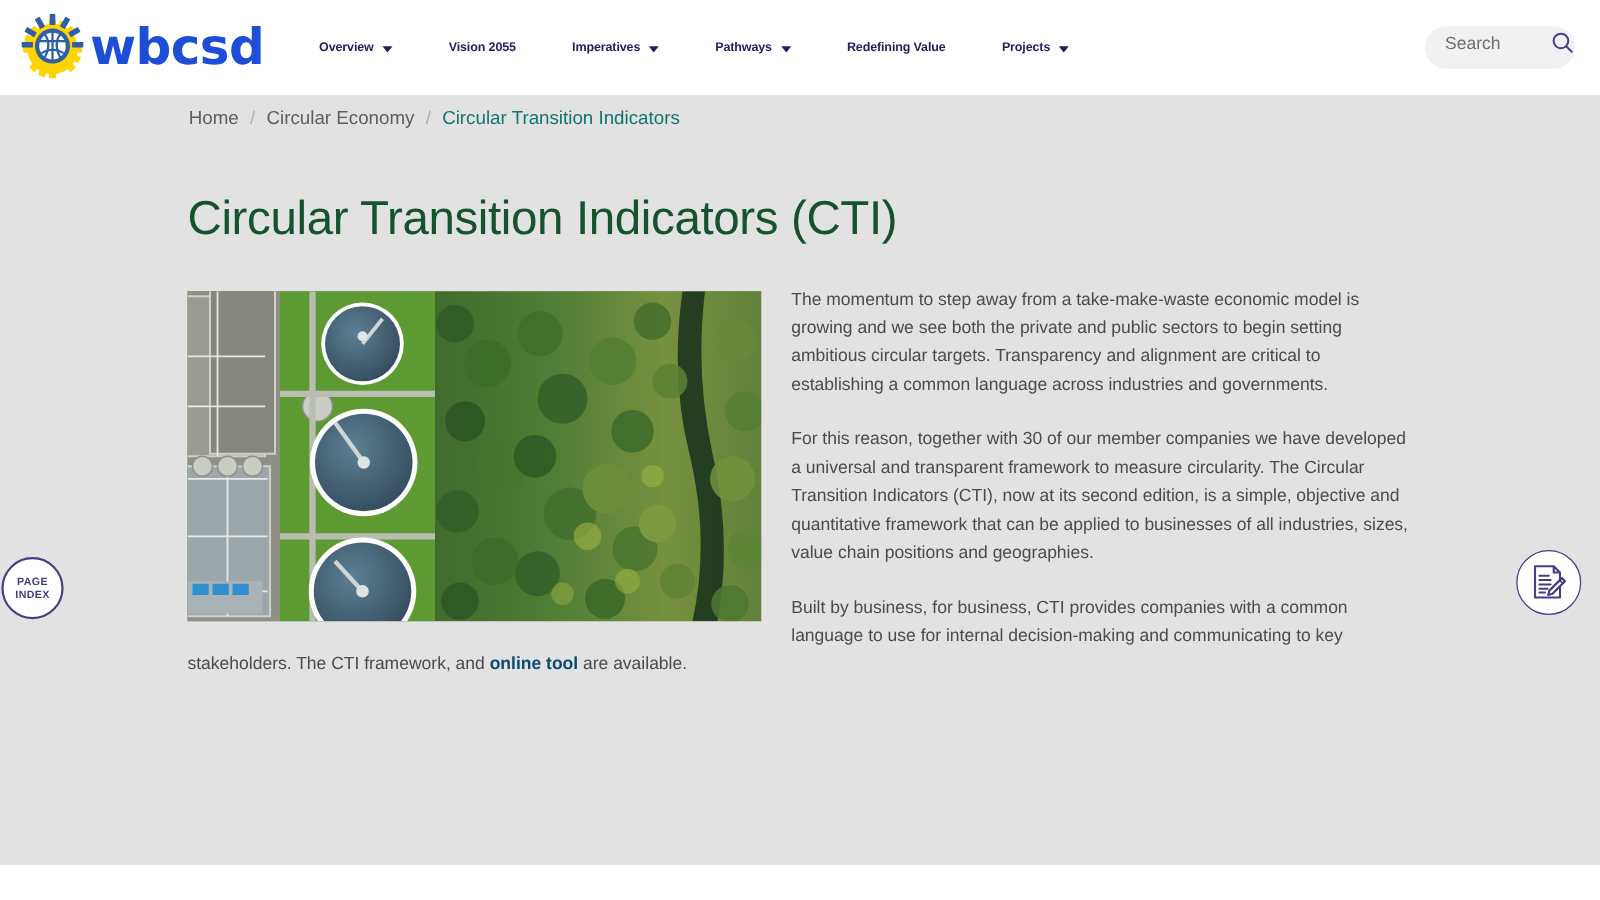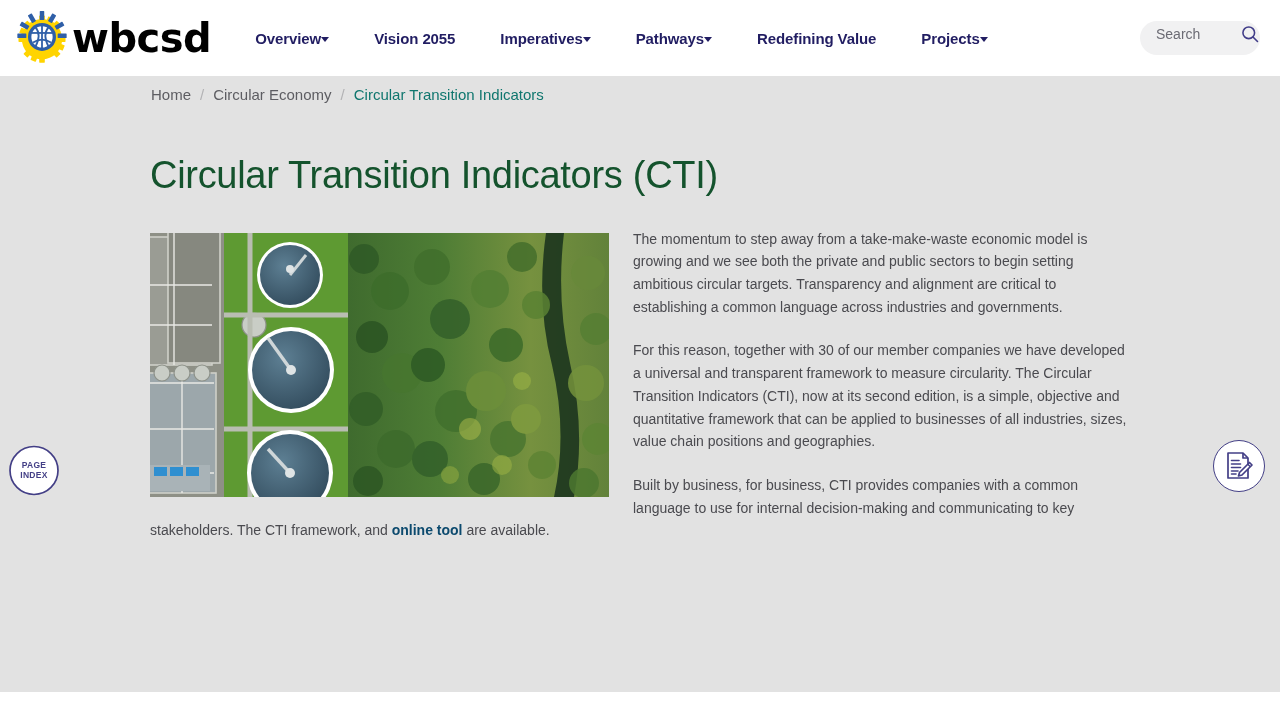--- a/index.html
+++ b/index.html
@@ -29,34 +29,35 @@
     display: flex;
     align-items: center;
     gap: 2px;
     text-decoration: none;
     margin-right: 44px;
   }
   .brand-mark { width: 56px; height: 56px; display: block; flex: none; }
   .brand-word {
     font-size: 40px;
     font-weight: 700;
-    color: #000000;
+    color: #1d4ed8;
     letter-spacing: -0.5px;
     line-height: 1;
     font-family: "DejaVu Sans", sans-serif;
   }
 
   .main-nav { display: flex; align-items: center; gap: 0; flex: 1; }
   .nav-item {
     display: inline-flex;
     align-items: center;
+    gap: 7px;
     padding: 10px 0;
     margin-right: 45px;
     color: #211d62;
-    font-size: 15px;
+    font-size: 10px;
     font-weight: 700;
     text-decoration: none;
     white-space: nowrap;
     cursor: pointer;
     letter-spacing: -0.1px;
   }
   .caret {
     width: 0; height: 0;
     border-left: 4.5px solid transparent;
     border-right: 4.5px solid transparent;
@@ -152,21 +153,21 @@
   .inline-link {
     color: #0c4a6e;
     font-weight: 700;
     text-decoration: none;
     cursor: pointer;
   }
 
   
   .page-index-widget {
     position: absolute;
-    left: 8px;
+    left: 0;
     top: 367px;
     width: 62px;
     height: 55px;
     cursor: pointer;
   }
   .page-index-widget svg { display: block; }
 
   .feedback-widget {
     position: absolute;
     right: 15px;

